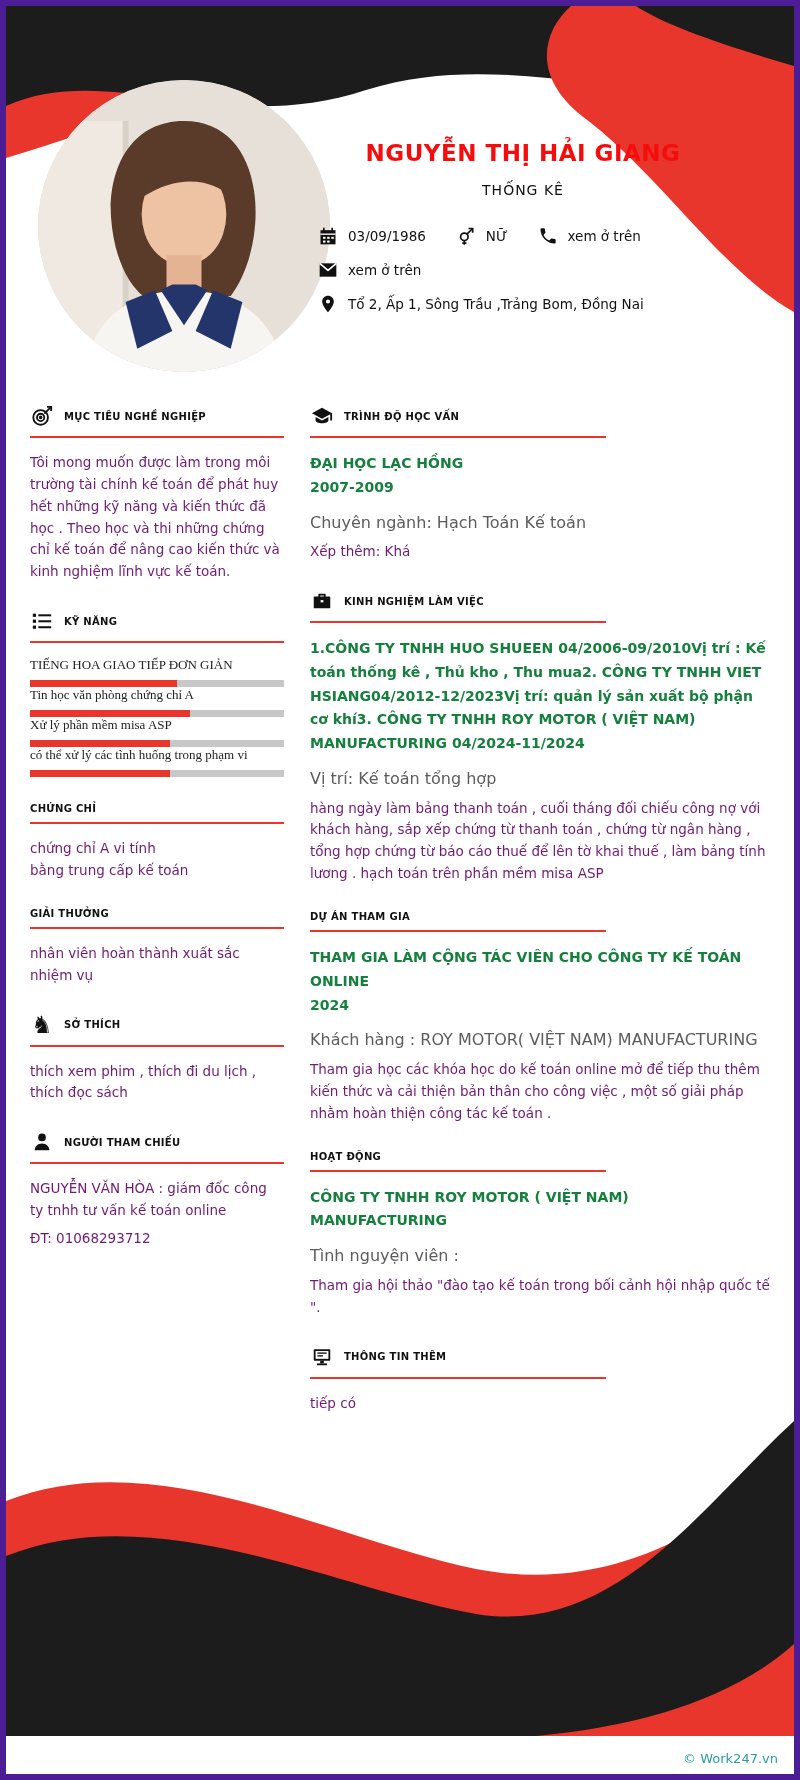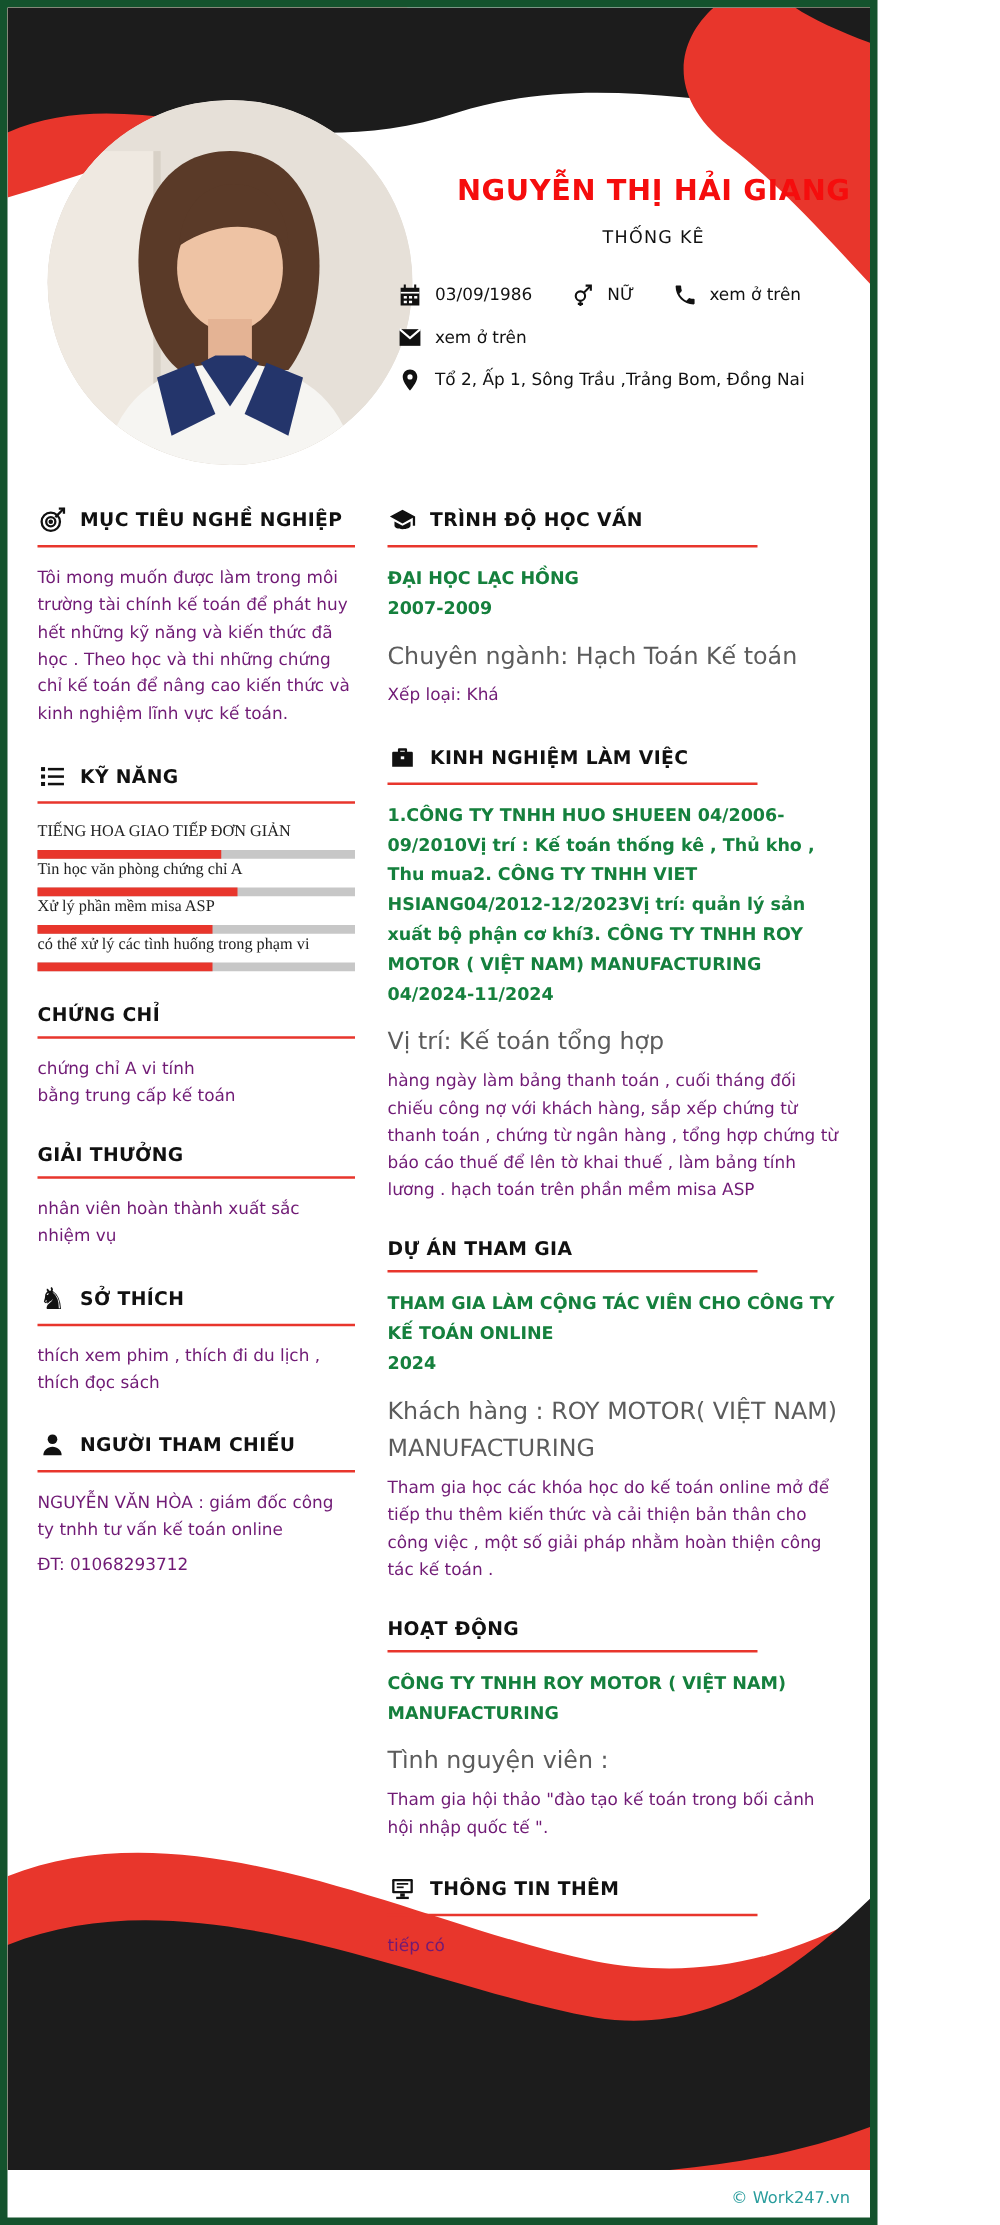--- a/index.html
+++ b/index.html
@@ -1,19 +1,19 @@
 <!DOCTYPE html>
 <html><head>
 <meta charset="utf-8">
 <style>
   * { box-sizing: border-box; margin: 0; padding: 0; }
   body { margin: 0; background: #fff; font-family: "DejaVu Sans", "Liberation Sans", sans-serif; }
   .page {
-    position: relative; width: 702px; height: 1780px;
-    border: 6px solid #14532d; background: #fff; overflow: hidden;
+    position: relative; width: 800px; height: 1780px;
+    border: 6px solid #4c1d95; background: #fff; overflow: hidden;
   }
   .wave-svg { position: absolute; left: 0; width: 788px; display: block; }
   .header-waves { top: 0; height: 352px; }
   .footer-waves { bottom: 38px; height: 330px; }
 
   .photo {
     position: absolute; left: 32px; top: 74px; width: 292px; height: 292px;
     border-radius: 50%; overflow: hidden; z-index: 3; background: #e4ded6;
   }
   .photo svg { width: 100%; height: 100%; display: block; }
@@ -29,28 +29,28 @@
 
   .content { position: absolute; top: 398px; left: 24px; right: 24px; display: flex; gap: 26px; z-index: 2; }
   .col-left { width: 254px; flex: 0 0 254px; }
   .col-right { flex: 1; }
 
   .section { margin-bottom: 26px; }
   .sec-head { display: flex; align-items: center; gap: 10px; }
   .sec-head .ic { width: 24px; height: 24px; flex: 0 0 auto; display:flex; align-items:center; justify-content:center; }
   .sec-head .ic svg { width: 22px; height: 22px; }
   .sec-head .ic .glyph { font-size: 24px; line-height: 22px; color: #111; }
-  .sec-title { font-size: 15px; font-weight: bold; color: #111; letter-spacing: .3px; }
+  .sec-title { font-size: 10px; font-weight: bold; color: #111; letter-spacing: .3px; }
   .rule { height: 2px; background: #e8362c; margin: 8px 0 14px 0; }
   .col-left .rule { width: 100%; }
   .col-right .rule { width: 296px; }
 
   .body-text { font-size: 13.5px; color: #701a75; line-height: 1.62; }
   .bold-text { font-size: 14px; font-weight: bold; color: #15803d; line-height: 1.7; }
-  .gray-text { font-size: 19px; color: #5c5c5c; line-height: 1.6; }
+  .gray-text { font-size: 16px; color: #5c5c5c; line-height: 1.6; }
   .mt6 { margin-top: 6px; } .mt10 { margin-top: 10px; }
 
   .skill { margin-bottom: 0; font-family: Liberation Serif, serif; }
   .skill-label { font-size: 13px; color: #222; margin-bottom: 7px; }
   .bar { width: 100%; height: 7px; background: #c7c7c7; }
   .bar-fill { height: 100%; background: #e8362c; }
 
   .copyright {
     position: absolute; right: 16px; bottom: 8px; z-index: 4;
     font-size: 13px; color: #2a9d9d;
@@ -273,21 +273,21 @@
                 <path d="M12 3 1 9l11 6 9-4.9V17h2V9z"></path>
                 <path d="M5 13.2V17c0 1.7 3.1 3 7 3s7-1.3 7-3v-3.8l-7 3.8z"></path>
               </svg>
           </span>
           <span class="sec-title">TRÌNH ĐỘ HỌC VẤN</span>
         </div>
         <div class="rule"></div>
         <div class="bold-text">ĐẠI HỌC LẠC HỒNG</div>
         <div class="bold-text">2007-2009</div>
         <div class="gray-text mt10">Chuyên ngành: Hạch Toán Kế toán</div>
-        <div class="body-text mt6">Xếp loại: Khá</div>
+        <div class="body-text mt6">Xếp thêm: Khá</div>
       </div>
 
       <div class="section">
         <div class="sec-head">
           <span class="ic">
             <svg viewBox="0 0 24 24" fill="#111">
                 <path d="M9 4h6a1 1 0 0 1 1 1v2h4a1 1 0 0 1 1 1v12H3V8a1 1 0 0 1 1-1h4V5a1 1 0 0 1 1-1zm1 3h4V6h-4v1z"></path>
                 <rect x="10.5" y="11" width="3" height="2.5" fill="#fff"></rect>
               </svg>
           </span>

